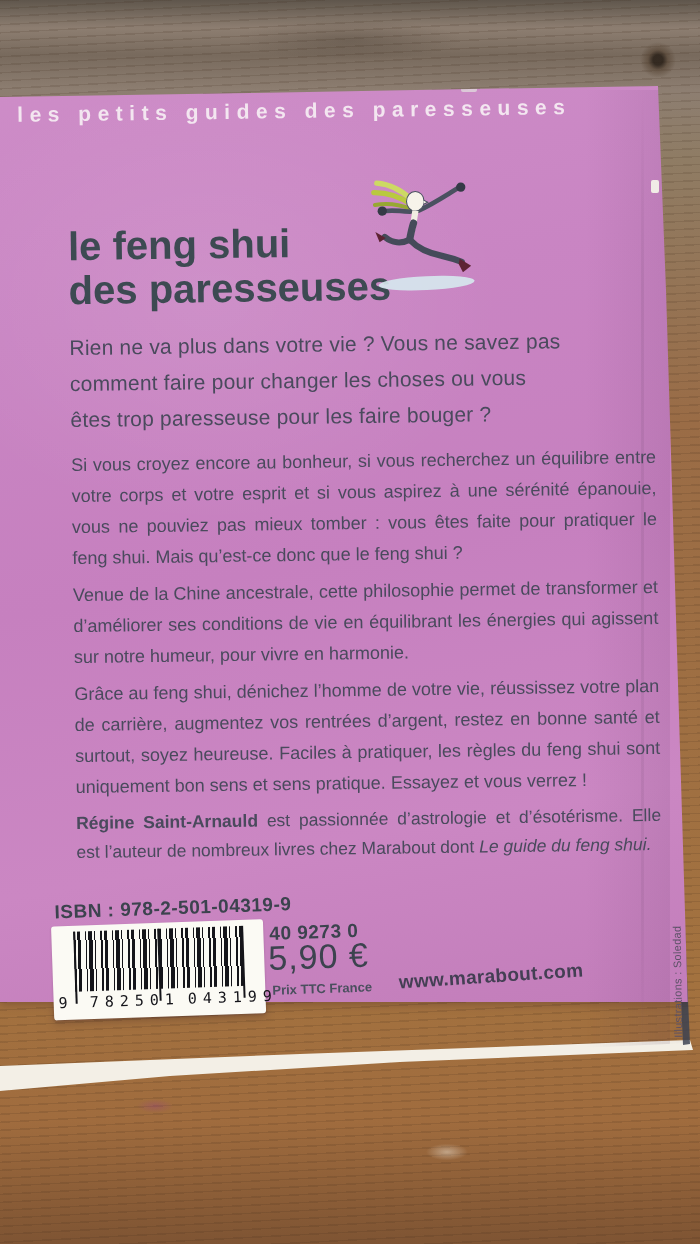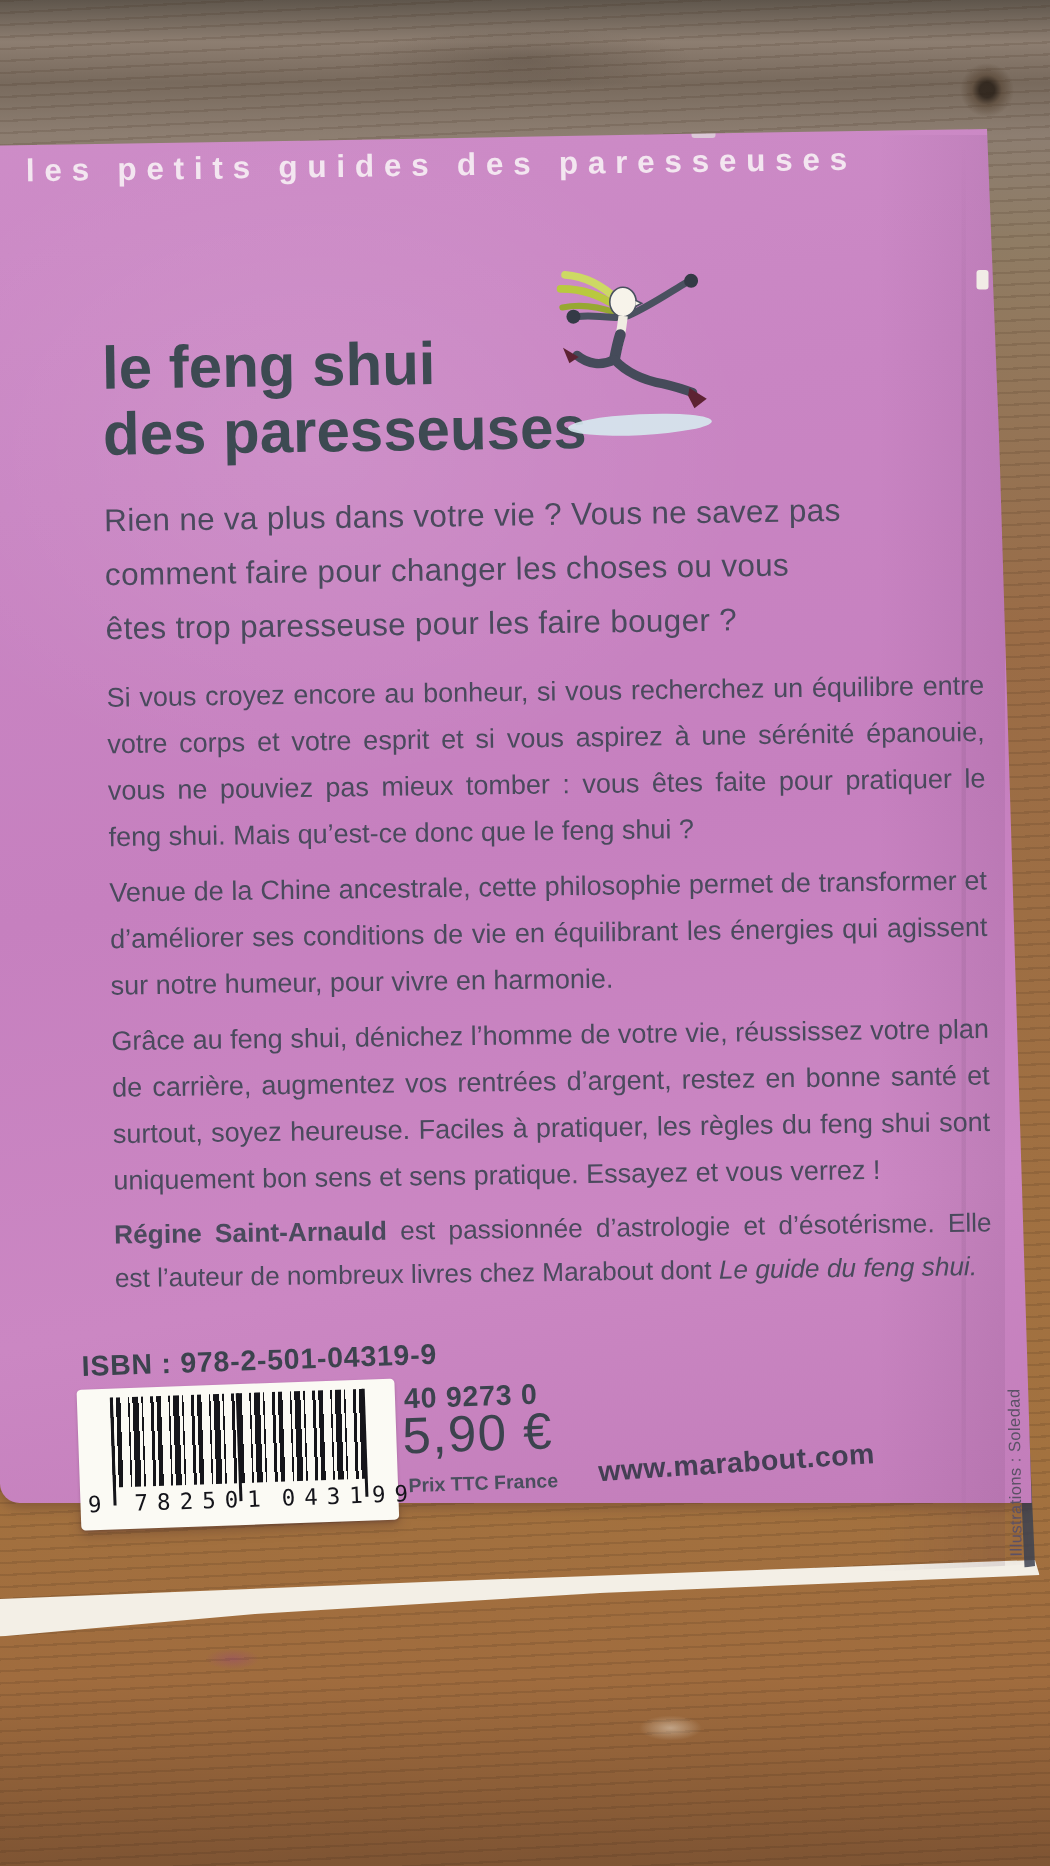--- a/index.html
+++ b/index.html
@@ -33,21 +33,20 @@
     clip-path:polygon(655px 235px,667px 520px,690px 1044px,683px 1045px,660px 520px,650px 235px);
   }
   
   .cover{
     left:0;top:0;width:700px;height:1002px;
     clip-path:polygon(0px 97px,250px 93px,470px 89px,658px 86px,666px 290px,689px 1043px,400px 1056px,170px 1066px,0px 1075px);
     background-image:
       radial-gradient(ellipse 420px 320px at 30% 30%, rgba(255,255,255,.09), rgba(0,0,0,0) 70%),
       linear-gradient(170deg, var(--cover-pink-light) 0%, var(--cover-pink) 30%, #c680bf 55%, #cb87c3 80%, #c27dba 100%);
     filter:drop-shadow(0 3px 4px rgba(40,20,30,.25));
-    border-radius:13px;
   }
   .crease{left:641px;top:95px;width:3px;height:950px;
     background:linear-gradient(to bottom, rgba(0,0,0,0), rgba(110,70,110,.14) 20%, rgba(110,70,110,.12) 85%, rgba(0,0,0,0));}
   .chip{left:651px;top:180px;width:8px;height:13px;border-radius:2px;background:#f1ece6;}
   .notch{left:461px;top:87px;width:16px;height:5px;border-radius:2px;background:#dcc8d8;}
   .shade-right{left:585px;top:90px;width:85px;height:960px;
     background:linear-gradient(to right, rgba(0,0,0,0), rgba(80,45,85,.10));}
   
   .content{left:0;top:0;width:700px;height:1244px;transform:rotate(-0.8deg);transform-origin:80px 600px;}
   .collection{

